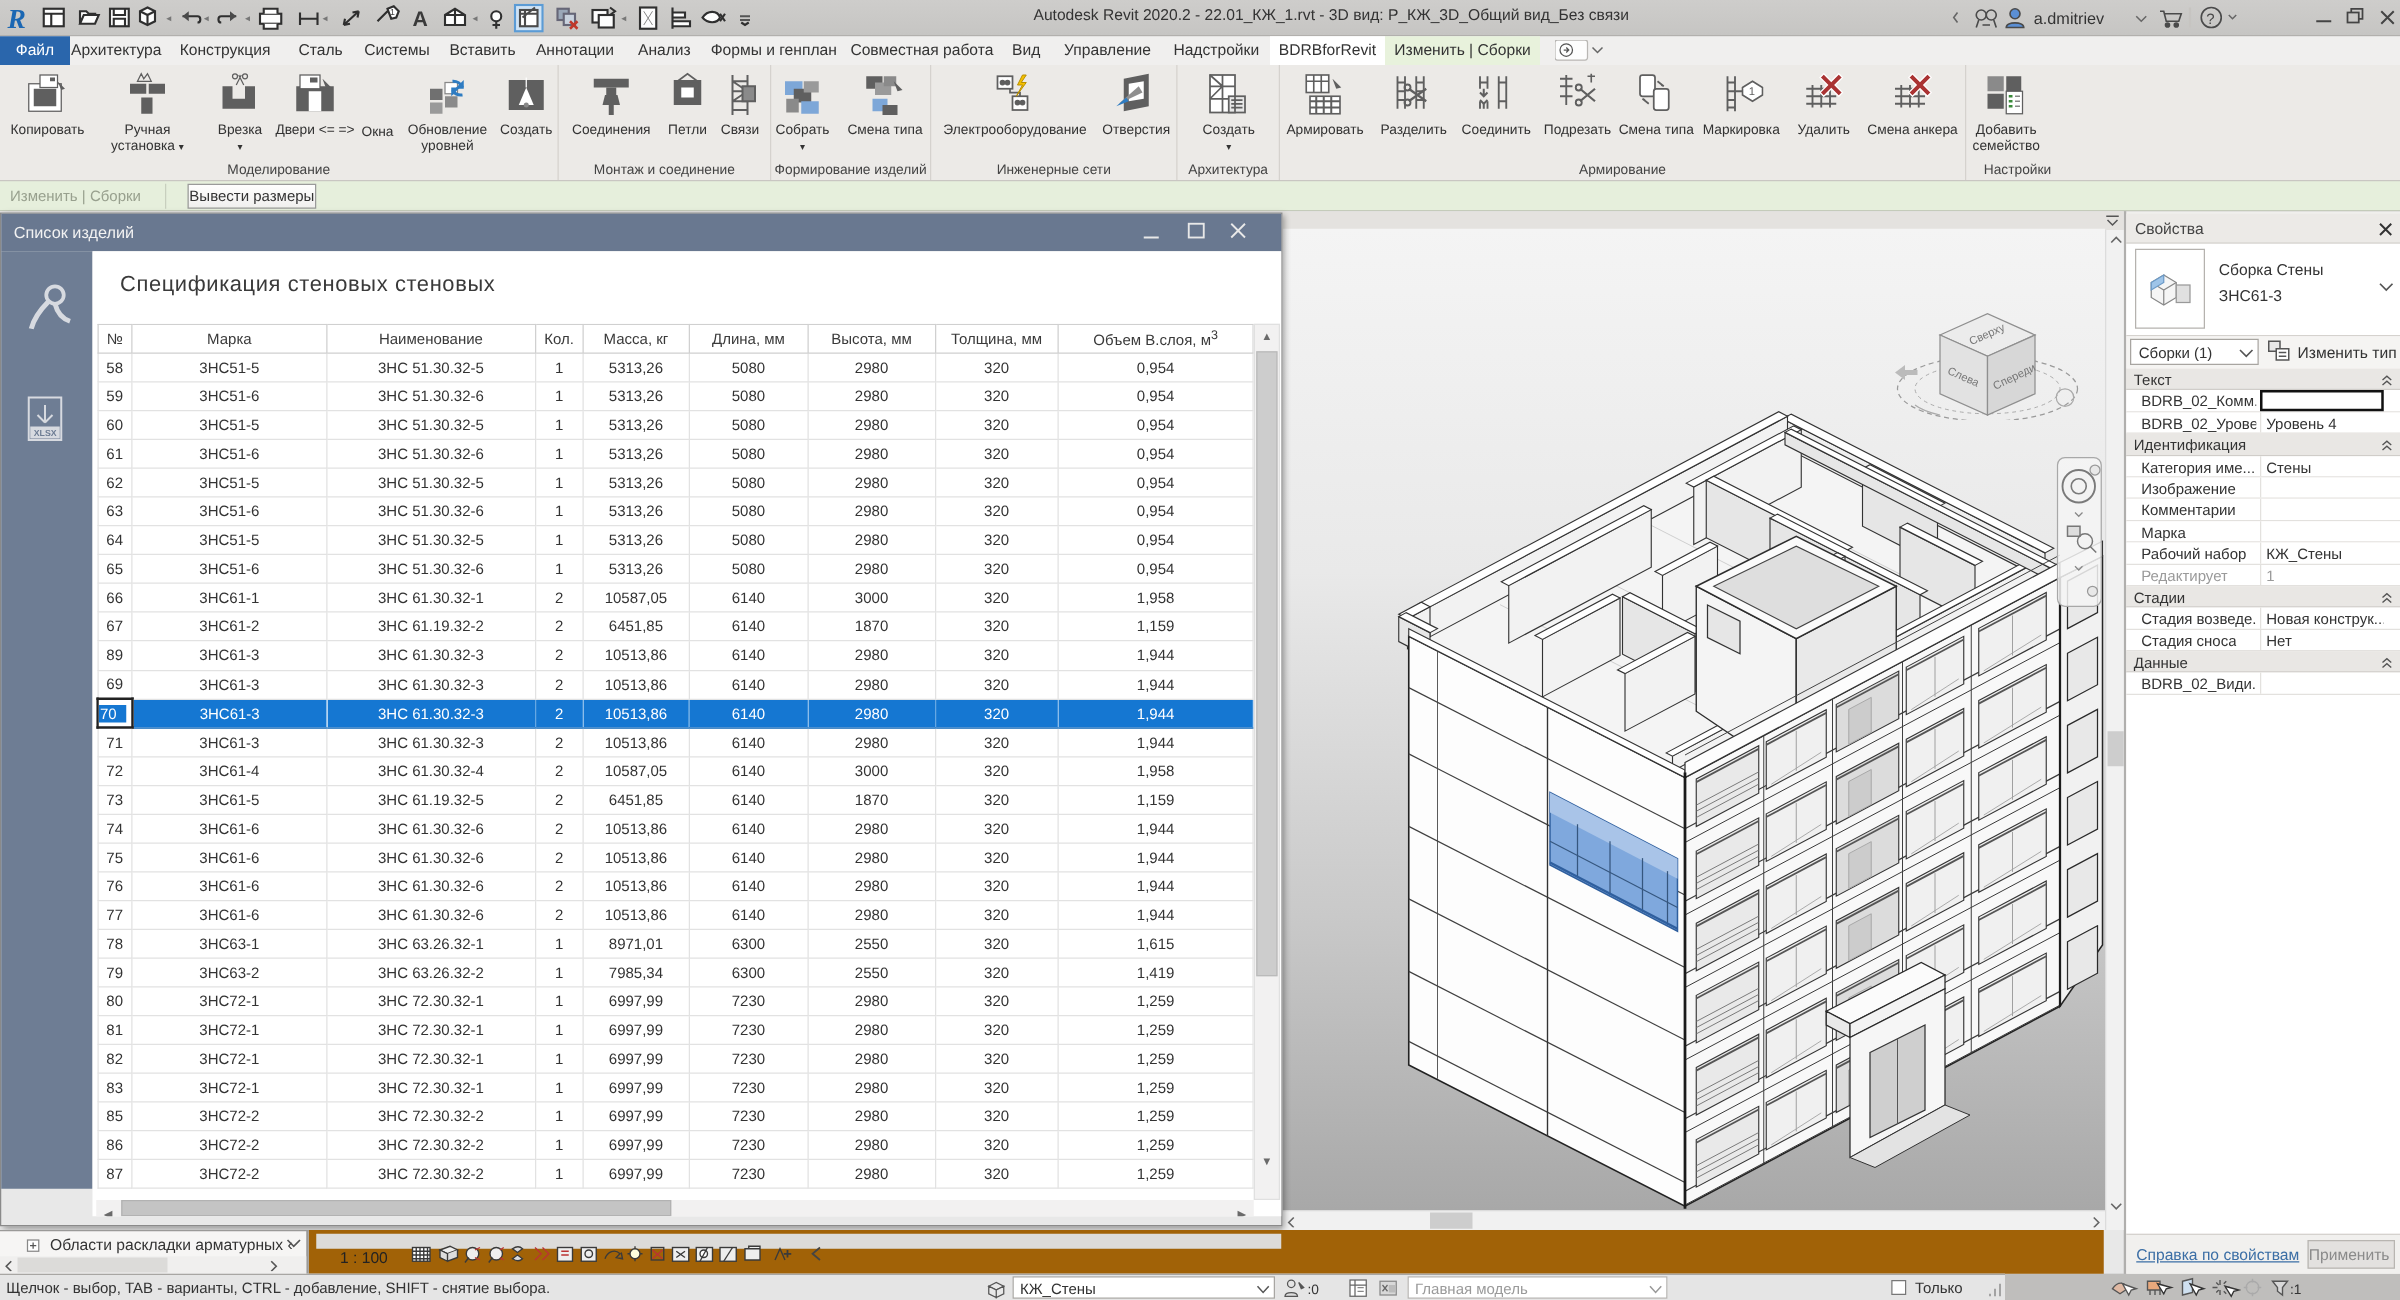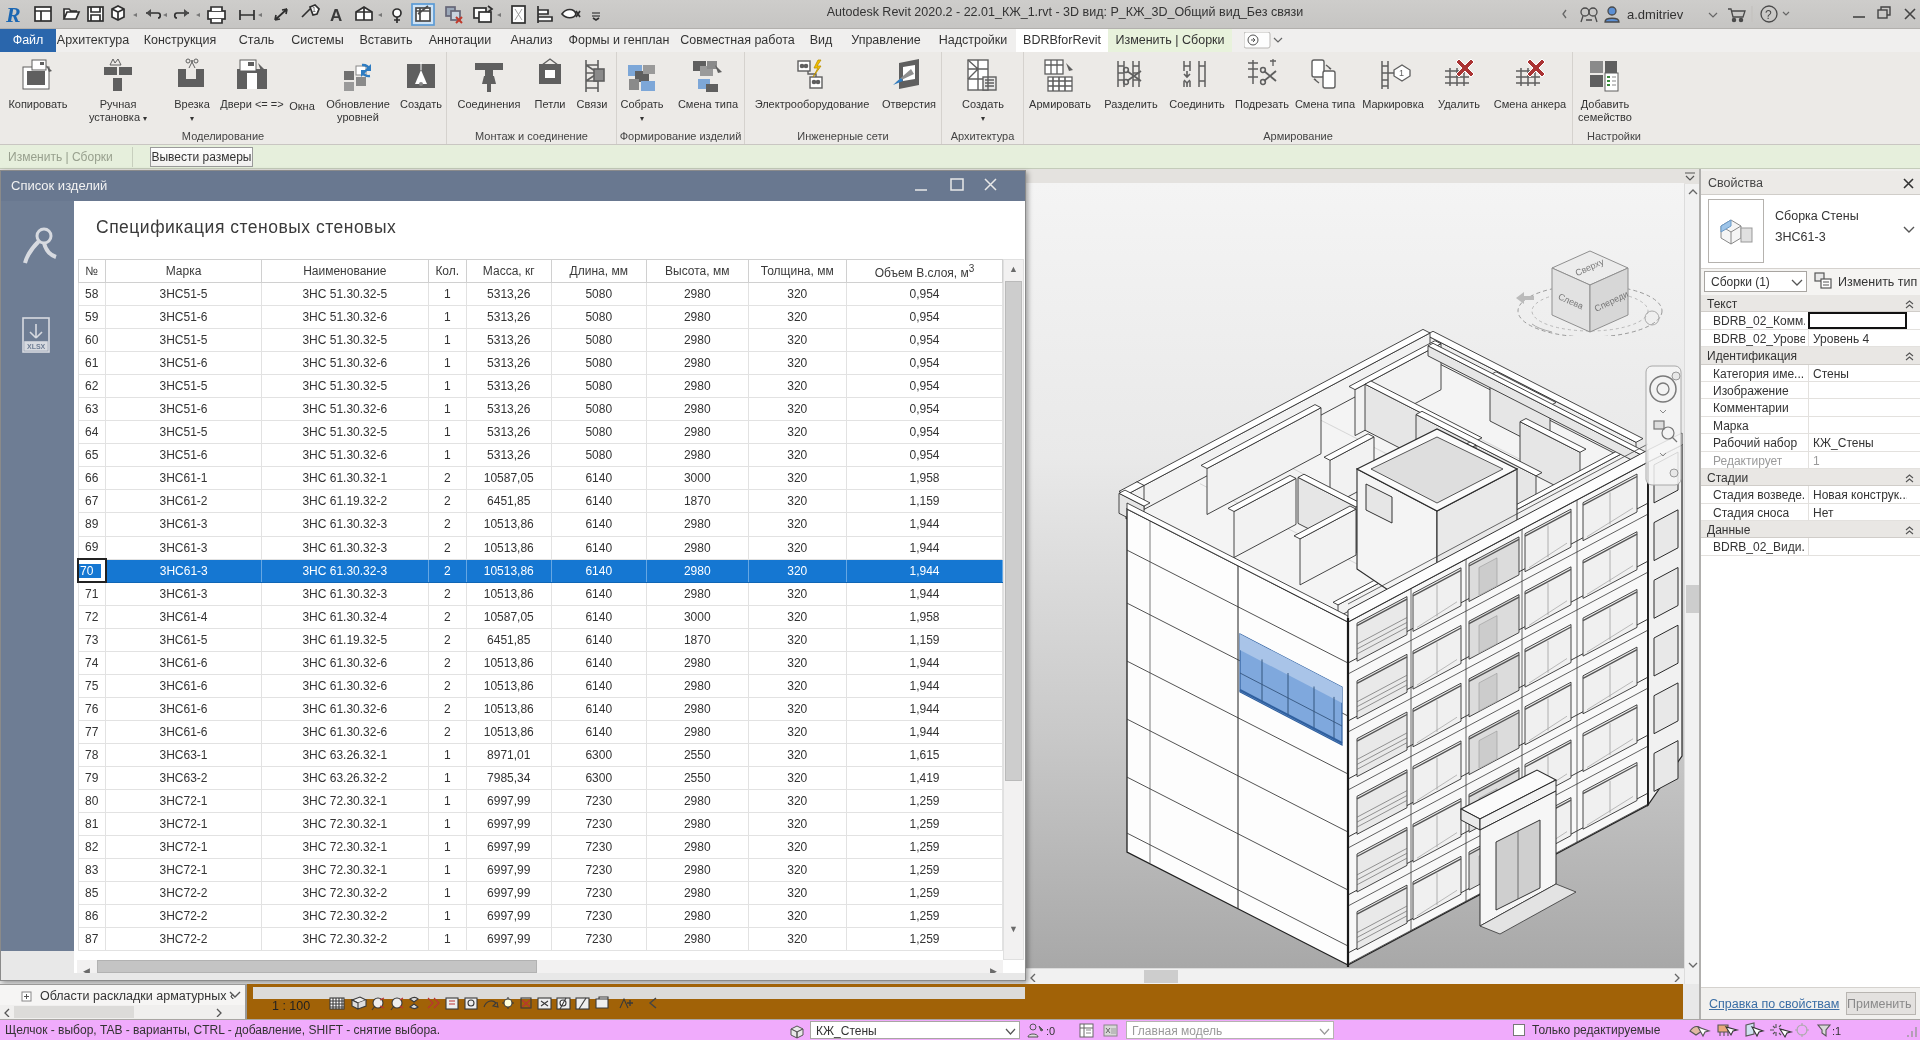--- a/index.html
+++ b/index.html
@@ -25,21 +25,21 @@
 #canvas3d{position:absolute;left:0;top:14px;width:1684px;height:785px;background:linear-gradient(#f4f4f4 0%,#e9e9e9 35%,#c9c9c9 70%,#a8a8a8 100%)}
 
 #swin{position:absolute;left:0;top:1px;width:1026px;height:811px;background:#e8e8e8;border:1px solid #8a8a8a;box-shadow:2px 2px 5px rgba(0,0,0,.35)}
 #swintitle{position:absolute;left:0;top:0;width:100%;height:30px;background:#697890;color:#f2f2f2;font-size:13px}
 #swinside{position:absolute;left:0;top:30px;width:73px;height:750px;background:#6e7d94}
 #swincontent{position:absolute;left:73px;top:30px;width:951px;height:772px;background:#fff;overflow:hidden}
 
 #props{position:absolute;left:1701px;top:0;width:219px;height:850px;background:#f0efed}
 
 #botstrip{position:absolute;left:0;top:984px;width:1683px;height:35px;background:#a16207}
-#statusbar{position:absolute;left:0;top:1019px;width:1920px;height:21px;background:#f0abfc;border-top:1px solid #a8a6a3;font-size:12px;color:#333}
+#statusbar{position:absolute;left:0;top:1019px;width:1604px;height:21px;background:#e5e5e5;border-top:1px solid #a8a6a3;font-size:12px;color:#333}
 
 
 #tablewrap{position:absolute;left:3px;top:58px;width:926px;height:701px;overflow:hidden}
 #sched{border-collapse:collapse;table-layout:fixed;width:925px;font-size:12px;color:#333}
 #sched td{height:23.05px;text-align:center;border:1px solid #e2e2e2;border-top:none;border-left:none;padding:0;overflow:hidden;white-space:nowrap}
 #sched tr.hdr td{height:23px;border:1px solid #d0d0d0;border-left:none;color:#3a3a3a}
 #sched tr.hdr td:first-child{border-left:1px solid #d0d0d0}
 #sched td.c0{border-left:1px solid #e2e2e2}
 #sched tr.sel td{background:#1577d2;color:#fff;border-color:#1577d2;border-right-color:#66a7e3;border-bottom-color:#0f65b5}
 #sched tr.sel td.c0{background:#fff;border:2px solid #222;text-align:left}

